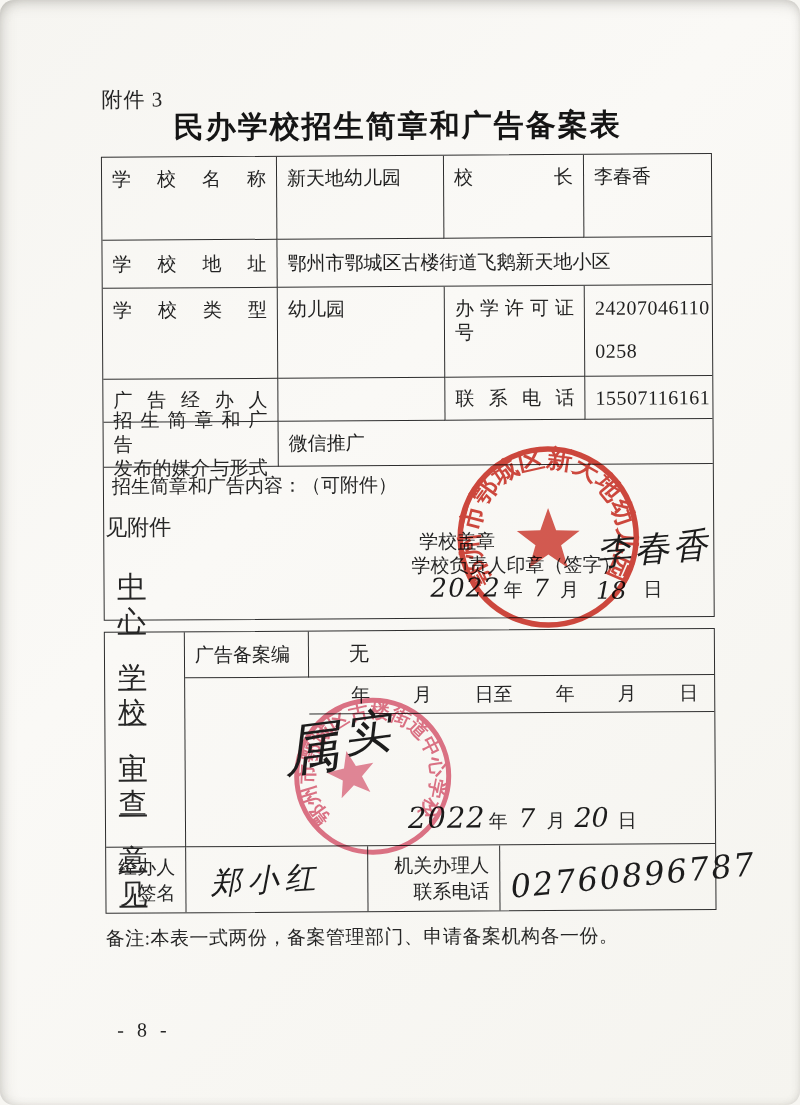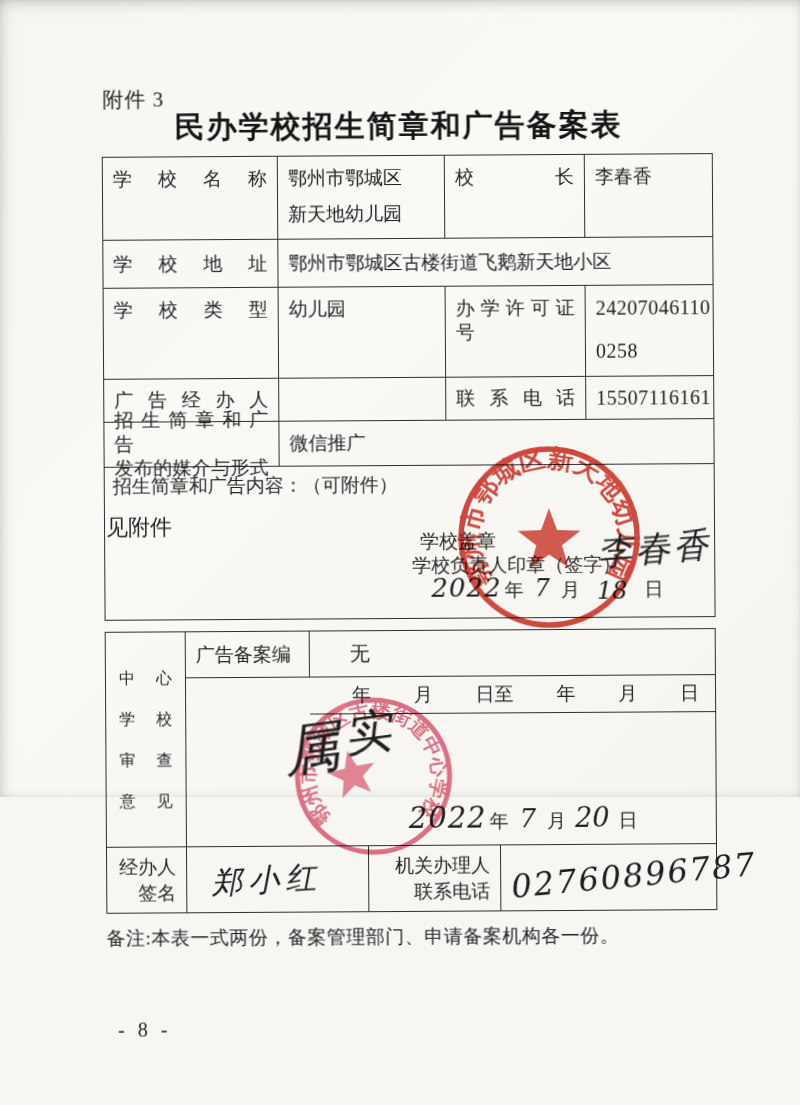--- a/index.html
+++ b/index.html
@@ -4,26 +4,27 @@
 <style>
   html,body{margin:0;padding:0;}
   body{
     width:800px;height:1105px;
     font-family:"Liberation Serif","DejaVu Serif",serif;
     color:#262626;
     background:#f7f6f2;
     overflow:hidden;
   }
   .sheet{
-    position:relative;width:800px;height:797px;
+    position:relative;width:800px;height:1105px;
     background:linear-gradient(135deg,#f6f5f1 0%,#faf9f6 40%,#f5f4ef 100%);
     box-shadow:inset 0 10px 16px -10px rgba(95,92,84,.38),
                inset 10px 0 16px -10px rgba(95,92,84,.30),
                inset -6px 0 12px -9px rgba(95,92,84,.22),
                inset 0 -6px 12px -9px rgba(95,92,84,.20);
+    border-radius:14px;
   }
   .tilt{position:absolute;inset:0;transform:rotate(-0.35deg);transform-origin:50% 45%;}
 
   .attachment{position:absolute;left:104px;top:84px;font-size:21px;letter-spacing:1px;}
   .title{position:absolute;left:0;top:106px;width:100%;text-align:center;
          font-size:30px;font-weight:bold;letter-spacing:2px;color:#151515;}
 
   
   .grid{position:absolute;display:grid;border:1.7px solid #2e2e2e;background:transparent;}
   .t1{left:103px;top:155px;width:609px;
@@ -52,21 +53,21 @@
   .dateRow{position:absolute;display:flex;align-items:baseline;white-space:nowrap;}
   .d1{left:326px;top:106px;}
   .dateRow .pr{font-size:19px;margin:0 3px;}
   .hand{font-family:"DejaVu Serif",serif;font-style:italic;color:#1c1c1c;}
   .hy{font-size:26px;letter-spacing:1px;}
   .hm{font-size:24px;margin:0 8px;}
   .hd{font-size:24px;margin:0 14px;transform:translateY(3px);display:inline-block;}
 
   
   .sideLabel{gap:21px;padding:6px 13px;justify-content:center;}
-  .sideLabel span{display:block;width:100%;text-align:justify;text-align-last:justify;font-size:16px;}
+  .sideLabel span{display:block;width:100%;text-align:justify;text-align-last:justify;font-size:28px;text-decoration:underline;}
   .noneVal{padding-left:40px;font-size:20px;}
   .validity{flex-direction:row;align-items:center;justify-content:space-between;
             padding-left:42px;padding-right:16px;font-size:19px;}
   .rowC{display:block;}
   .d2{left:222px;top:86px;}
   .d2 .hy{font-size:29px;}
   .d2 .hm{font-size:26px;}
   .d2 .hd2{font-size:27px;margin:0 6px;text-align:center;}
   .twoline{text-align:right;font-size:19px;line-height:1.35;}
 
@@ -92,21 +93,20 @@
 
   <div class="attachment">附件 3</div>
   <div class="title">民办学校招生简章和广告备案表</div>
 
   <div class="grid t1">
 
     <div class="cell br bb top">
       <span class="jl lbl">学 校 名 称</span>
     </div>
     <div class="cell br bb spread">
-      <span class="val">鄂州市鄂城区</span>
       <span class="val">新天地幼儿园</span>
     </div>
     <div class="cell br bb top">
       <span class="jl lbl">校 长</span>
     </div>
     <div class="cell bb top">
       <span class="val">李春香</span>
     </div>
 
     <div class="cell br bb">

